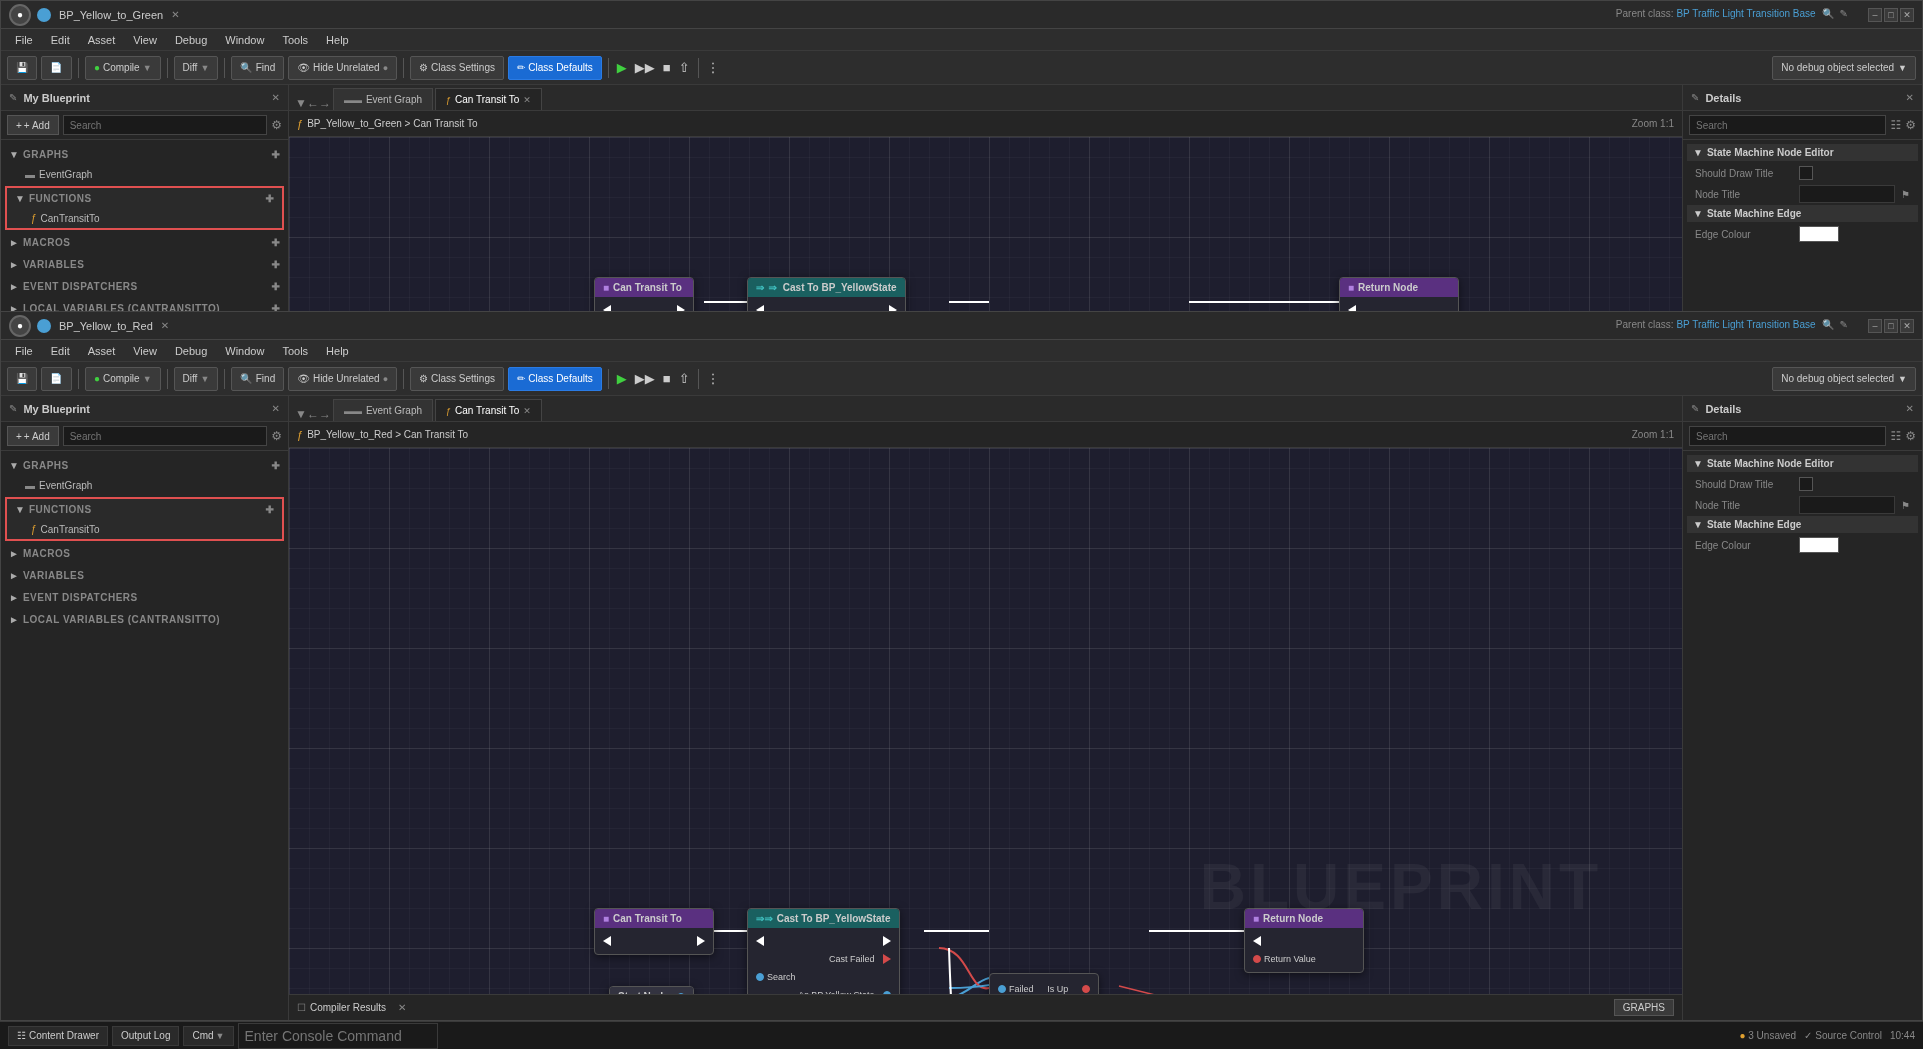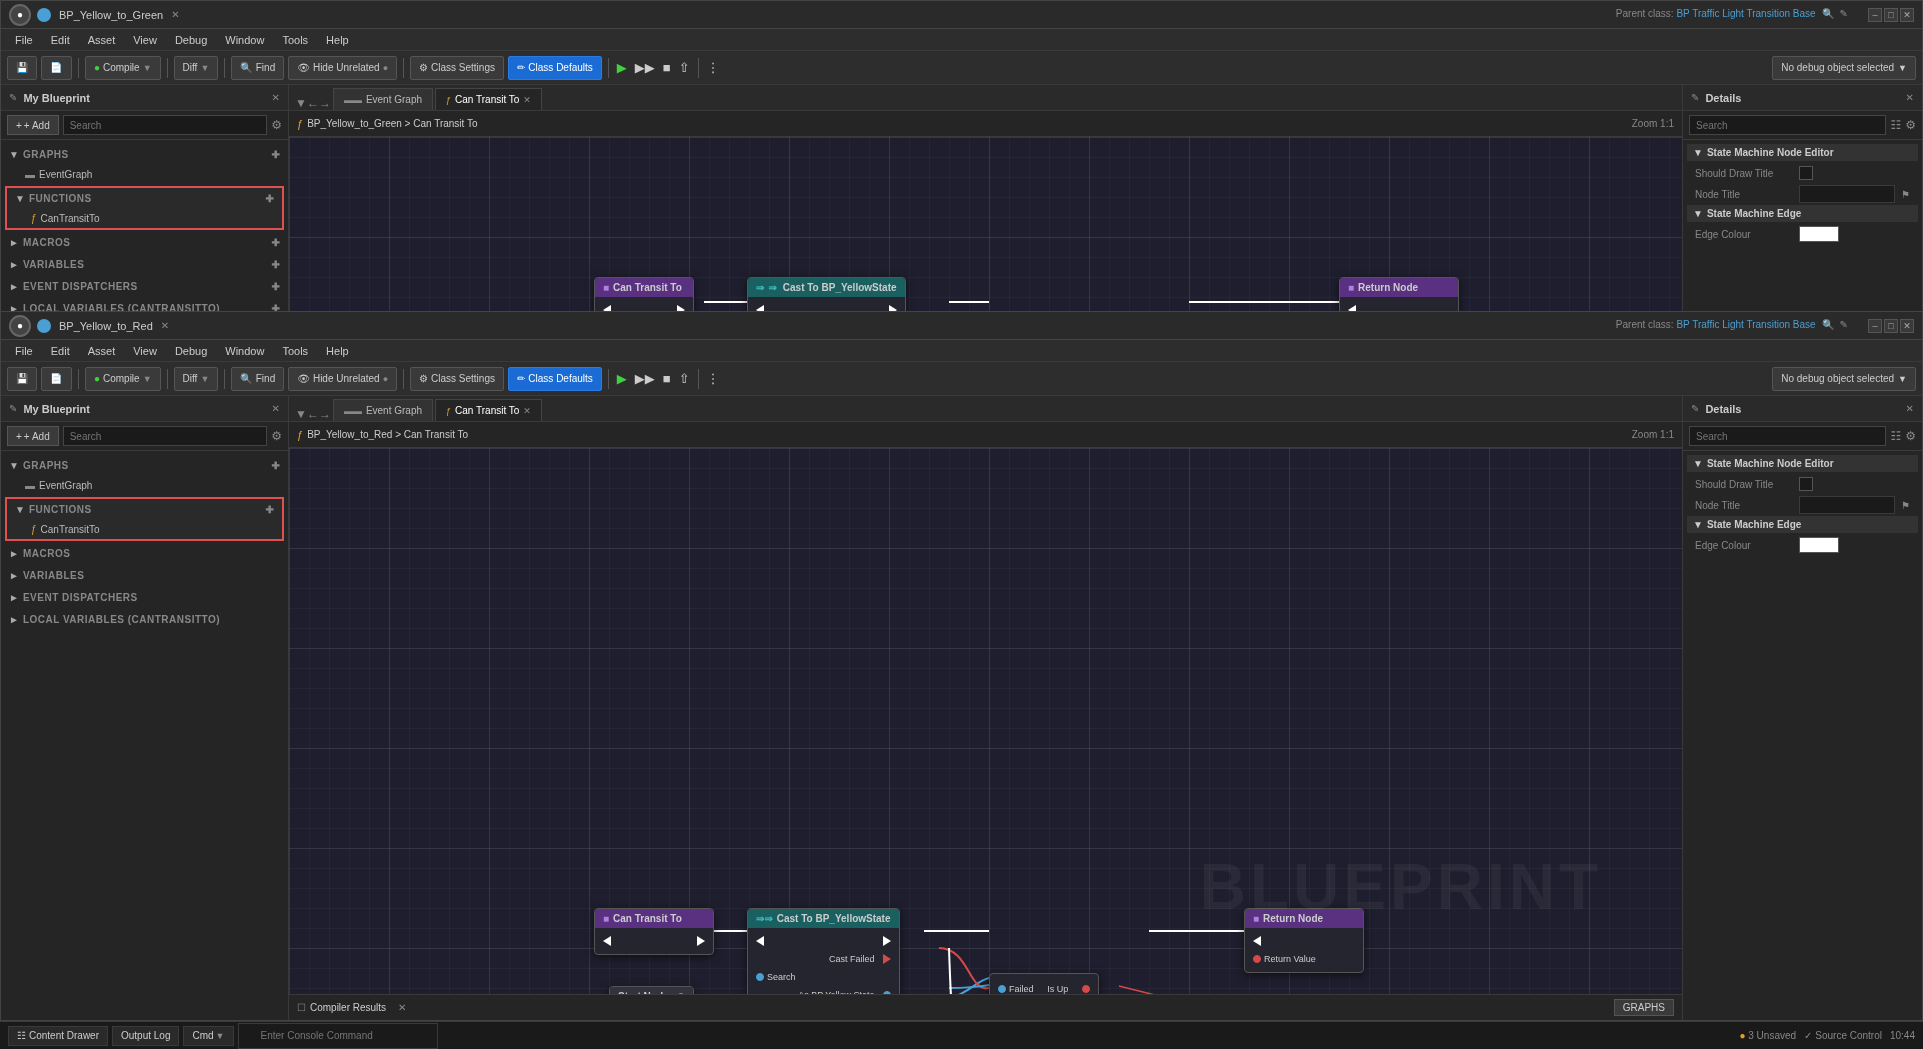--- a/index.html
+++ b/index.html
@@ -640,22 +640,22 @@
       left: 0;
       right: 0;
       bottom: 28px;
     }
 
     
     .console-input {
       background: #1a1a1a;
       border: 1px solid #3a3a3a;
       color: #ccc;
-      padding: 2px 22px;
-      font-size: 10px;
+      padding: 2px 6px;
+      font-size: 14px;
       height: 26px;
       width: 200px;
     }
 
     .cmd-btn {
       background: #2a2a2a;
       border: 1px solid #3a3a3a;
       color: #ccc;
       padding: 2px 8px;
       font-size: 10px;

